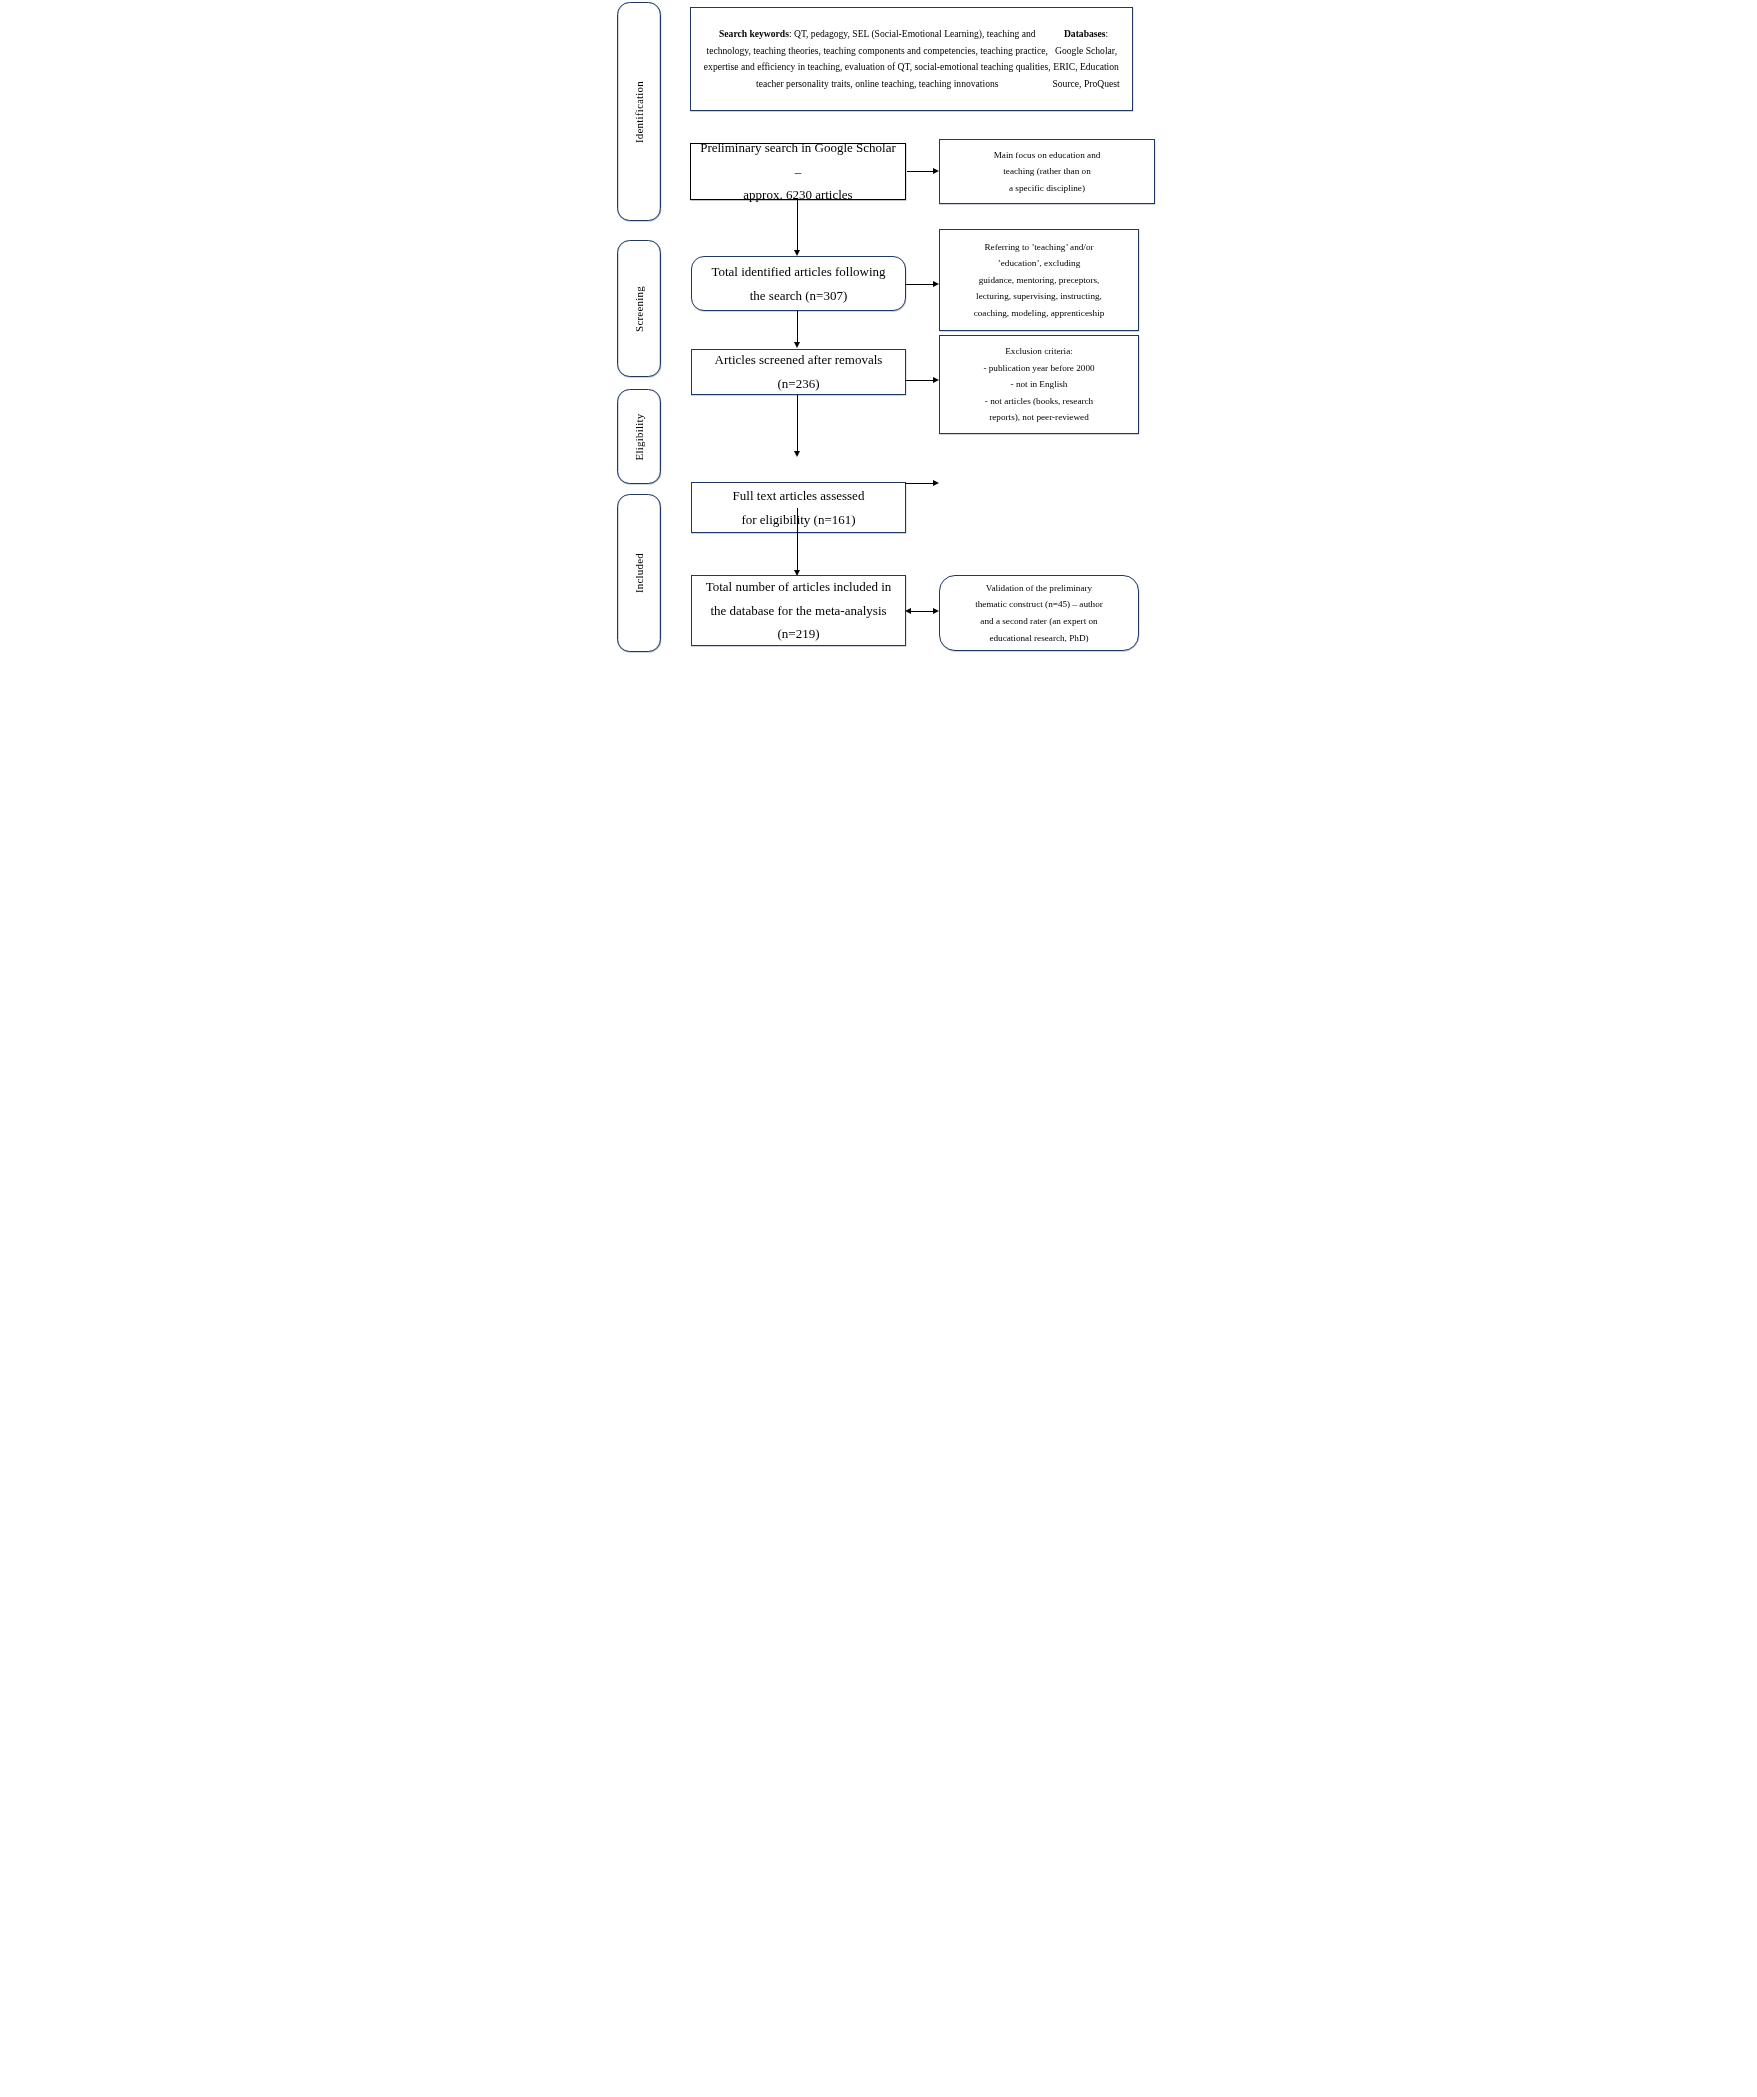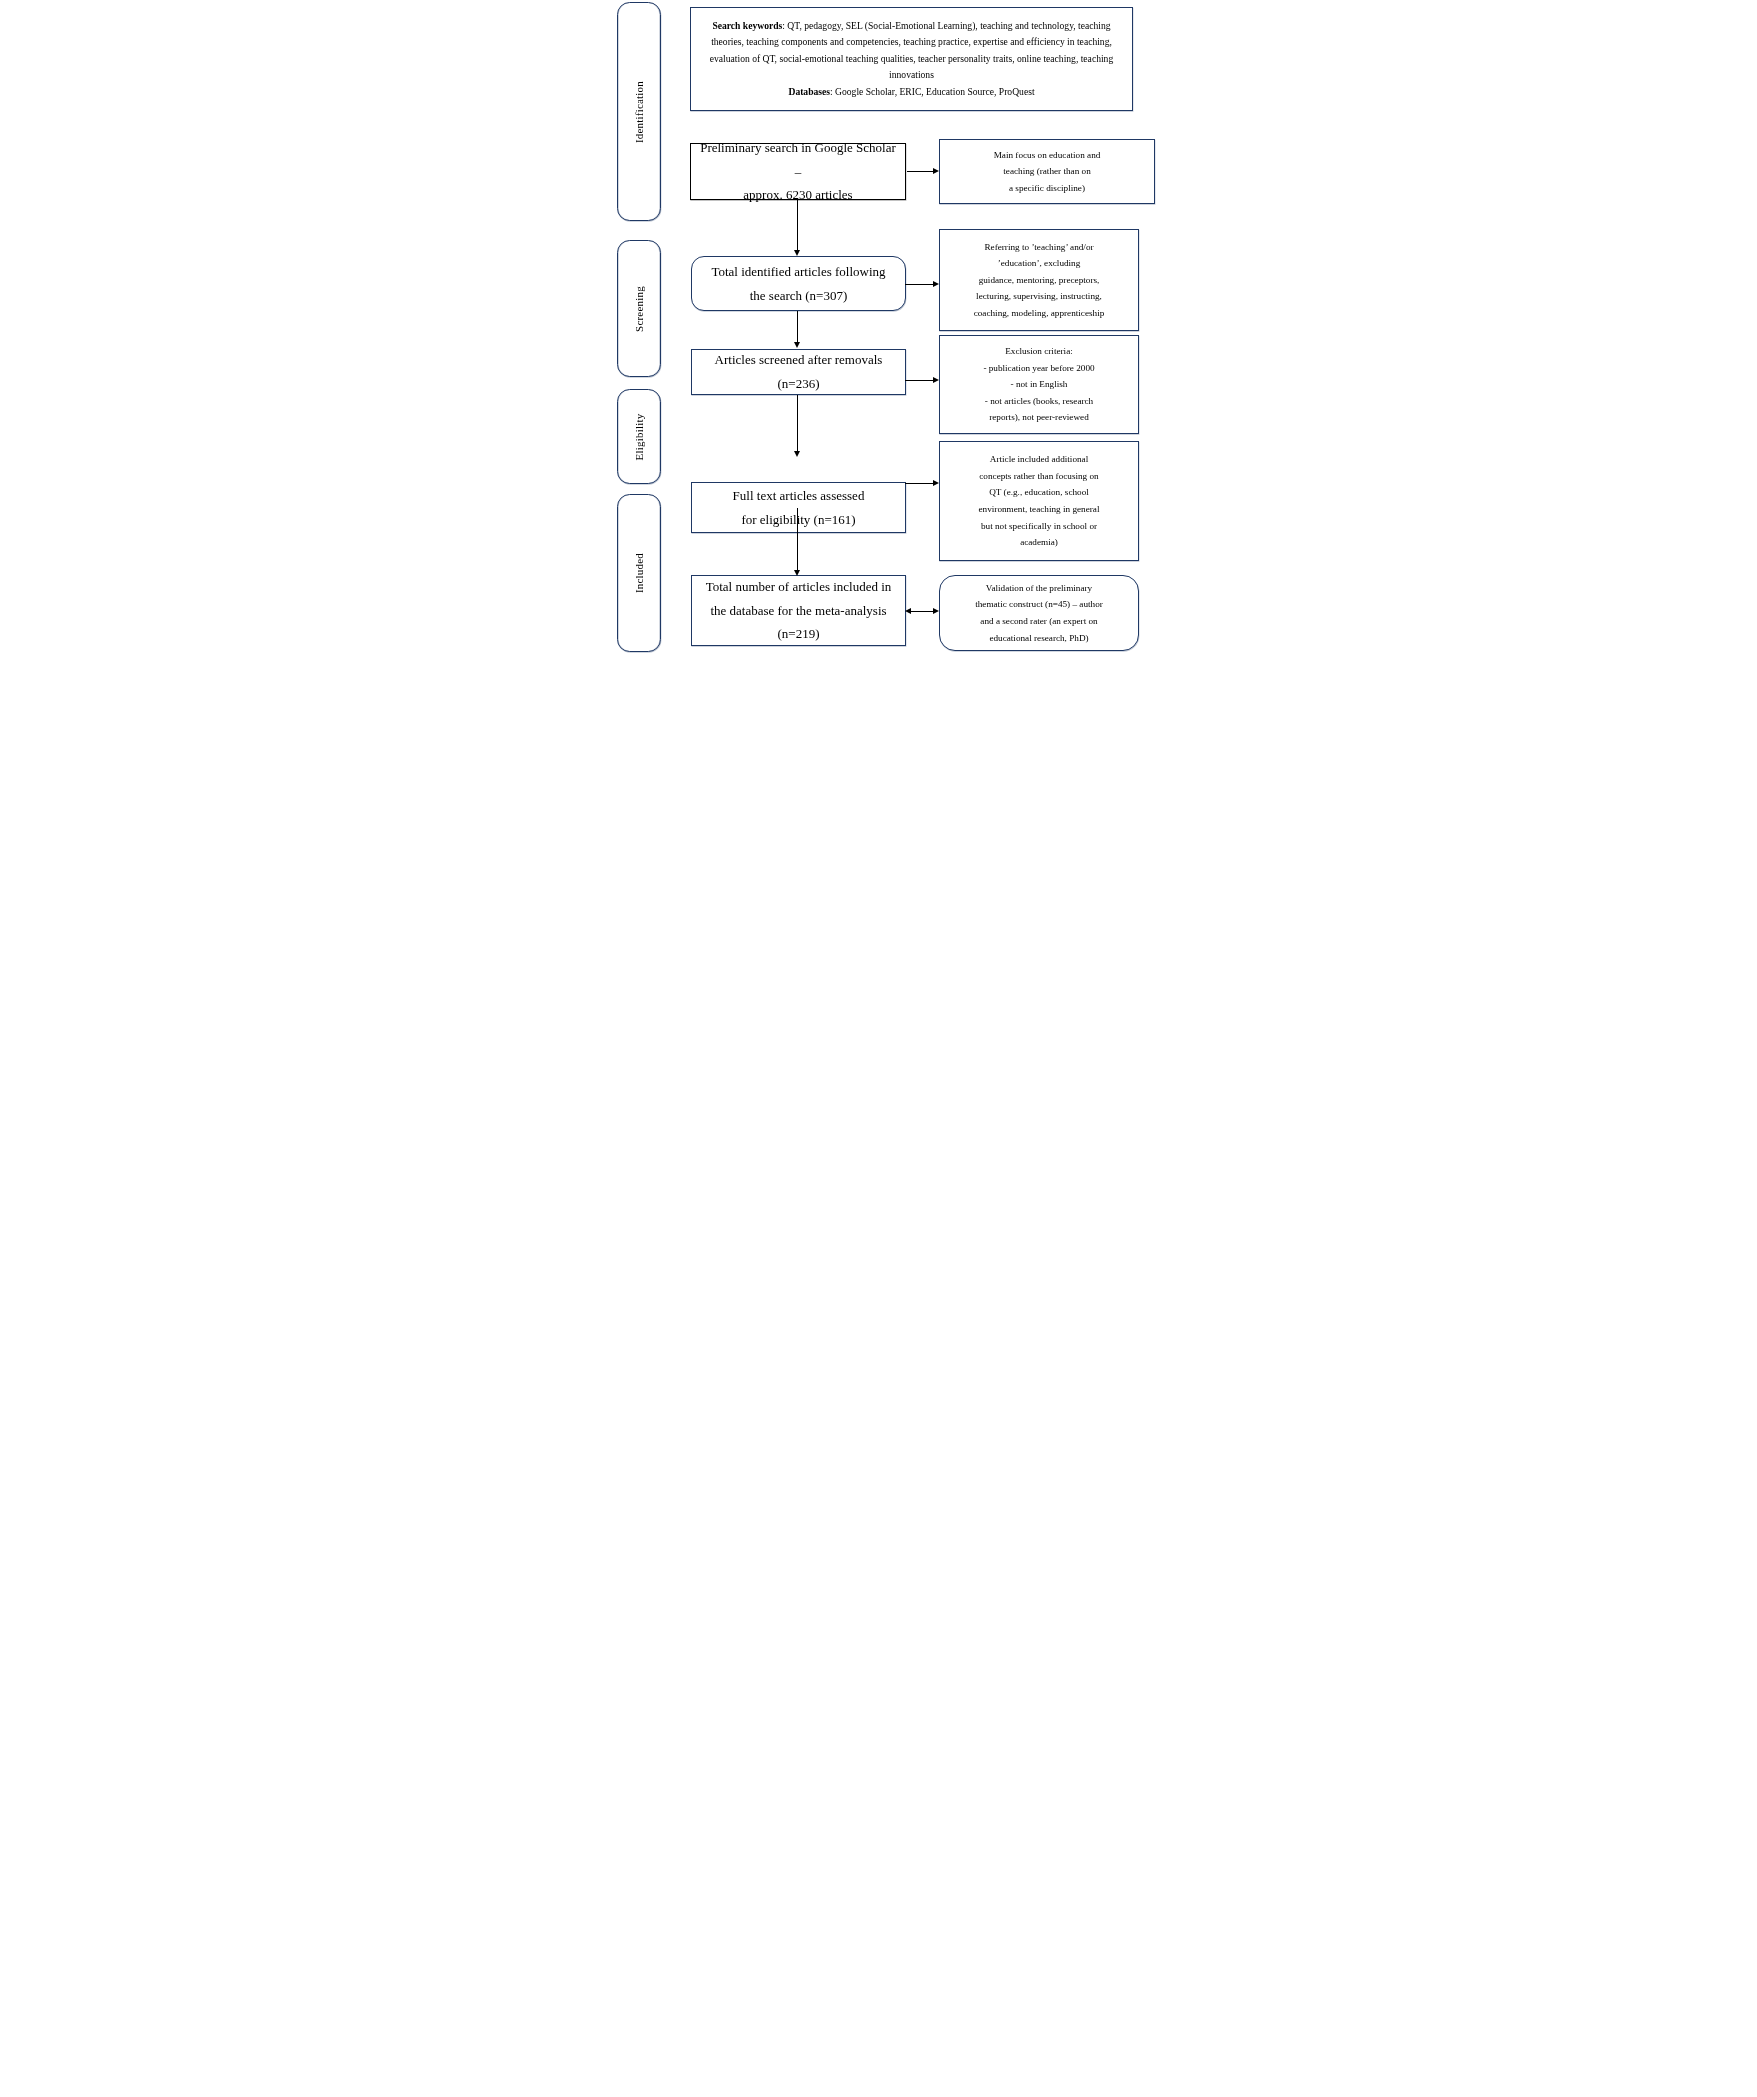--- a/index.html
+++ b/index.html
@@ -10,21 +10,21 @@
   }
   .box {
     position:absolute; background:#fff; box-sizing:border-box;
     display:flex; align-items:center; justify-content:center;
     text-align:center;
   }
   .navy   { border:1.3px solid #1f3864; box-shadow:0.4px 0.8px 0 rgba(31,56,100,0.28); }
   .blackb { border:1.7px solid #000000; box-shadow:0.4px 0.8px 0 rgba(0,0,0,0.30); }
   .flowtext { font-size:13px; line-height:1.82; white-space:pre-line; padding:0 5.9px; }
   .notetext { font-size:9.2px; line-height:1.80; white-space:pre-line; padding:0 5px; }
-  .keywords { font-size:9.6px; line-height:1.72; padding:2.5px 11.7px; flex-direction:column; }
+  .keywords { font-size:9.6px; line-height:1.72; padding:2.5px 11.7px; }
   .keywords p { margin:0; }
   .stage {
     position:absolute; box-sizing:border-box; background:#fff;
     border:1.3px solid #1f3864; border-radius:12.6px;
     display:flex; align-items:center; justify-content:center;
     box-shadow:0.4px 0.8px 0 rgba(31,56,100,0.28),
                inset 0.8px 0 0 rgba(31,56,100,0.25),
                inset -0.8px 0 0 rgba(31,56,100,0.25);
   }
   .stage span { transform:rotate(-90deg); white-space:nowrap; font-size:11px; letter-spacing:0.2px; }
@@ -106,28 +106,20 @@
 lecturing, supervising, instructing,
 coaching, modeling, apprenticeship</span>
   </div>
   <div class="box navy" style="left:326px; top:335px; width:200px; height:99px;">
     <span class="notetext">Exclusion criteria:
 - publication year before 2000
 - not in English
 - not articles (books, research
 reports), not peer-reviewed</span>
   </div>
-  <div class="box navy" style="left:326px; top:441px; width:200px; height:120px;">
-    <span class="notetext">Article included additional
-concepts rather than focusing on
-QT (e.g., education, school
-environment, teaching in general
-but not specifically in school or
-academia)</span>
-  </div>
   <div class="box navy" style="left:326px; top:575px; width:200px; height:76px;border-radius:16px;">
     <span class="notetext">Validation of the preliminary
 thematic construct (n=45) – author
 and a second rater (an expert on
 educational research, PhD)</span>
   </div>
 
   <div class="varrow" style="left:181px; top:199px; height:57px;"></div>
   <div class="varrow" style="left:181px; top:311px; height:37px;"></div>
   <div class="varrow" style="left:181px; top:395px; height:62px;"></div>

